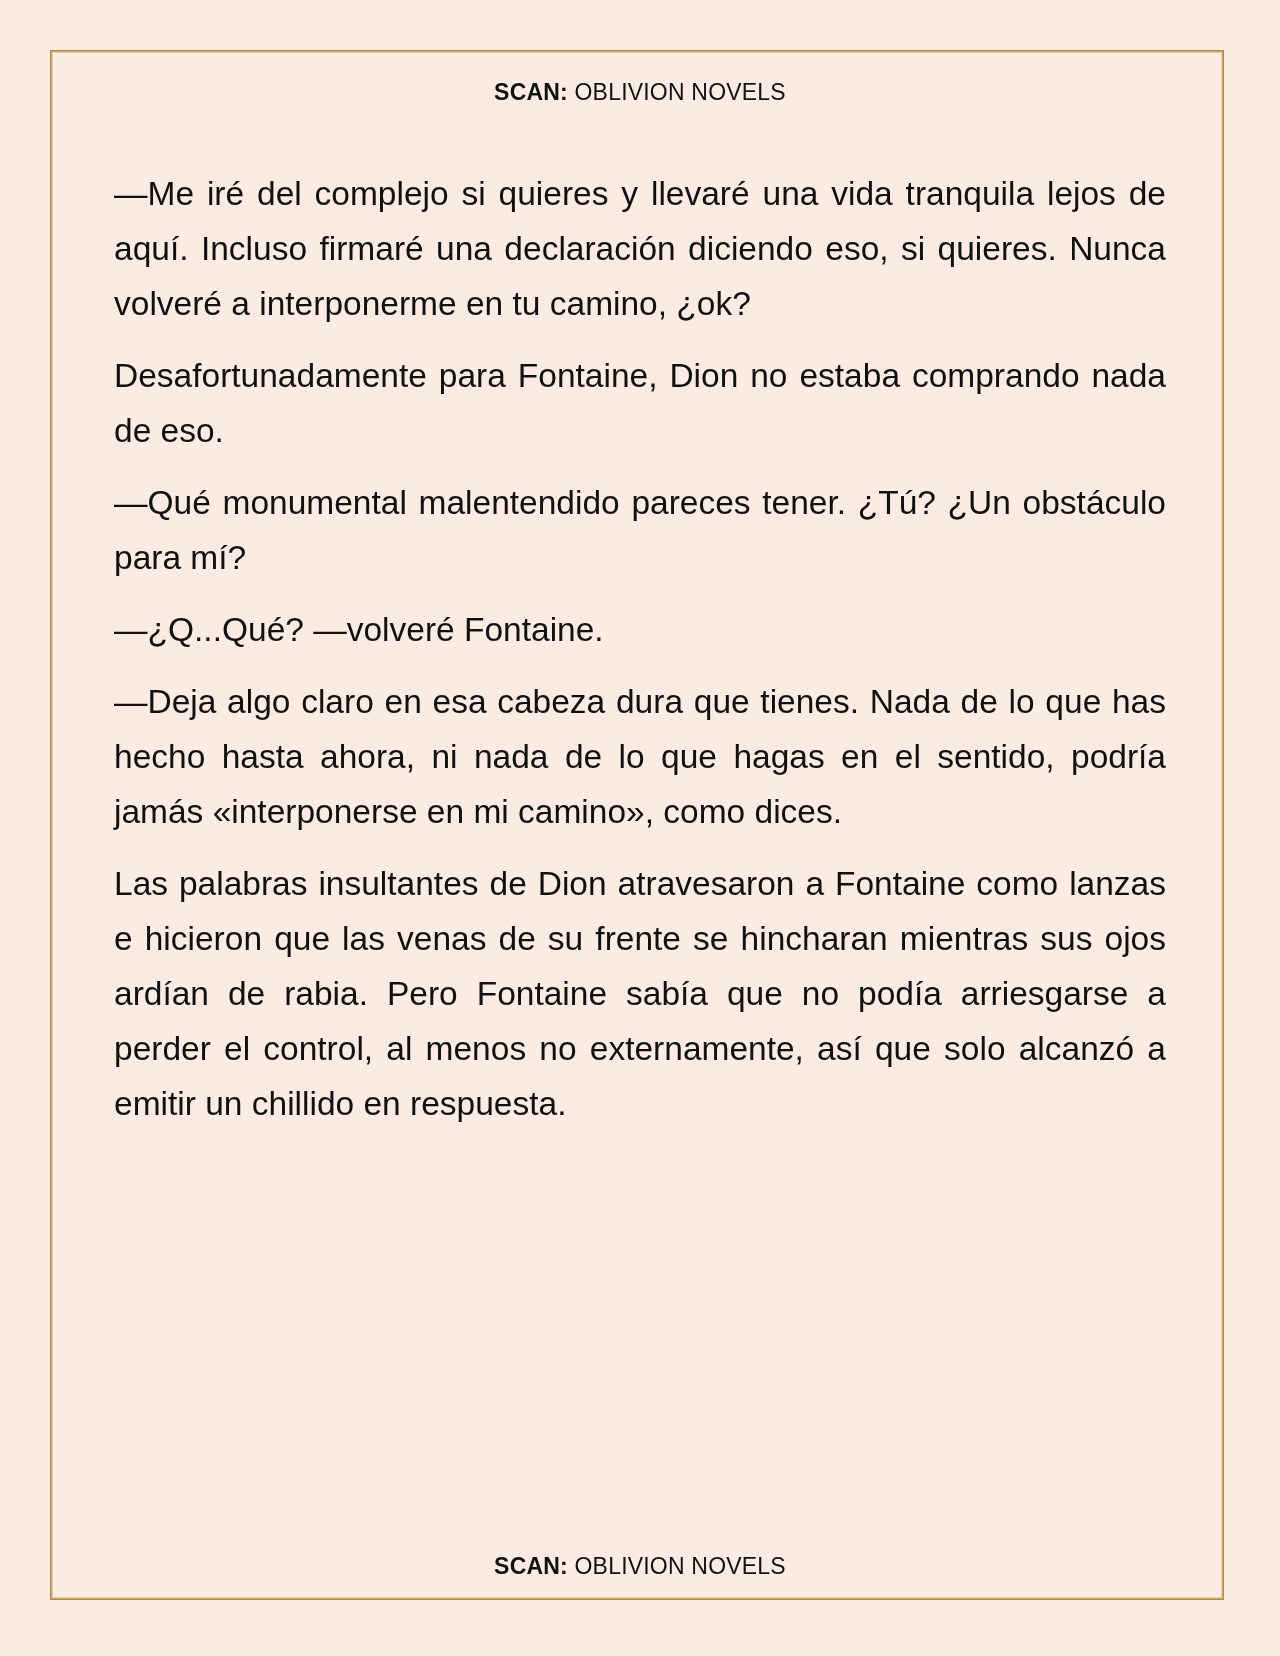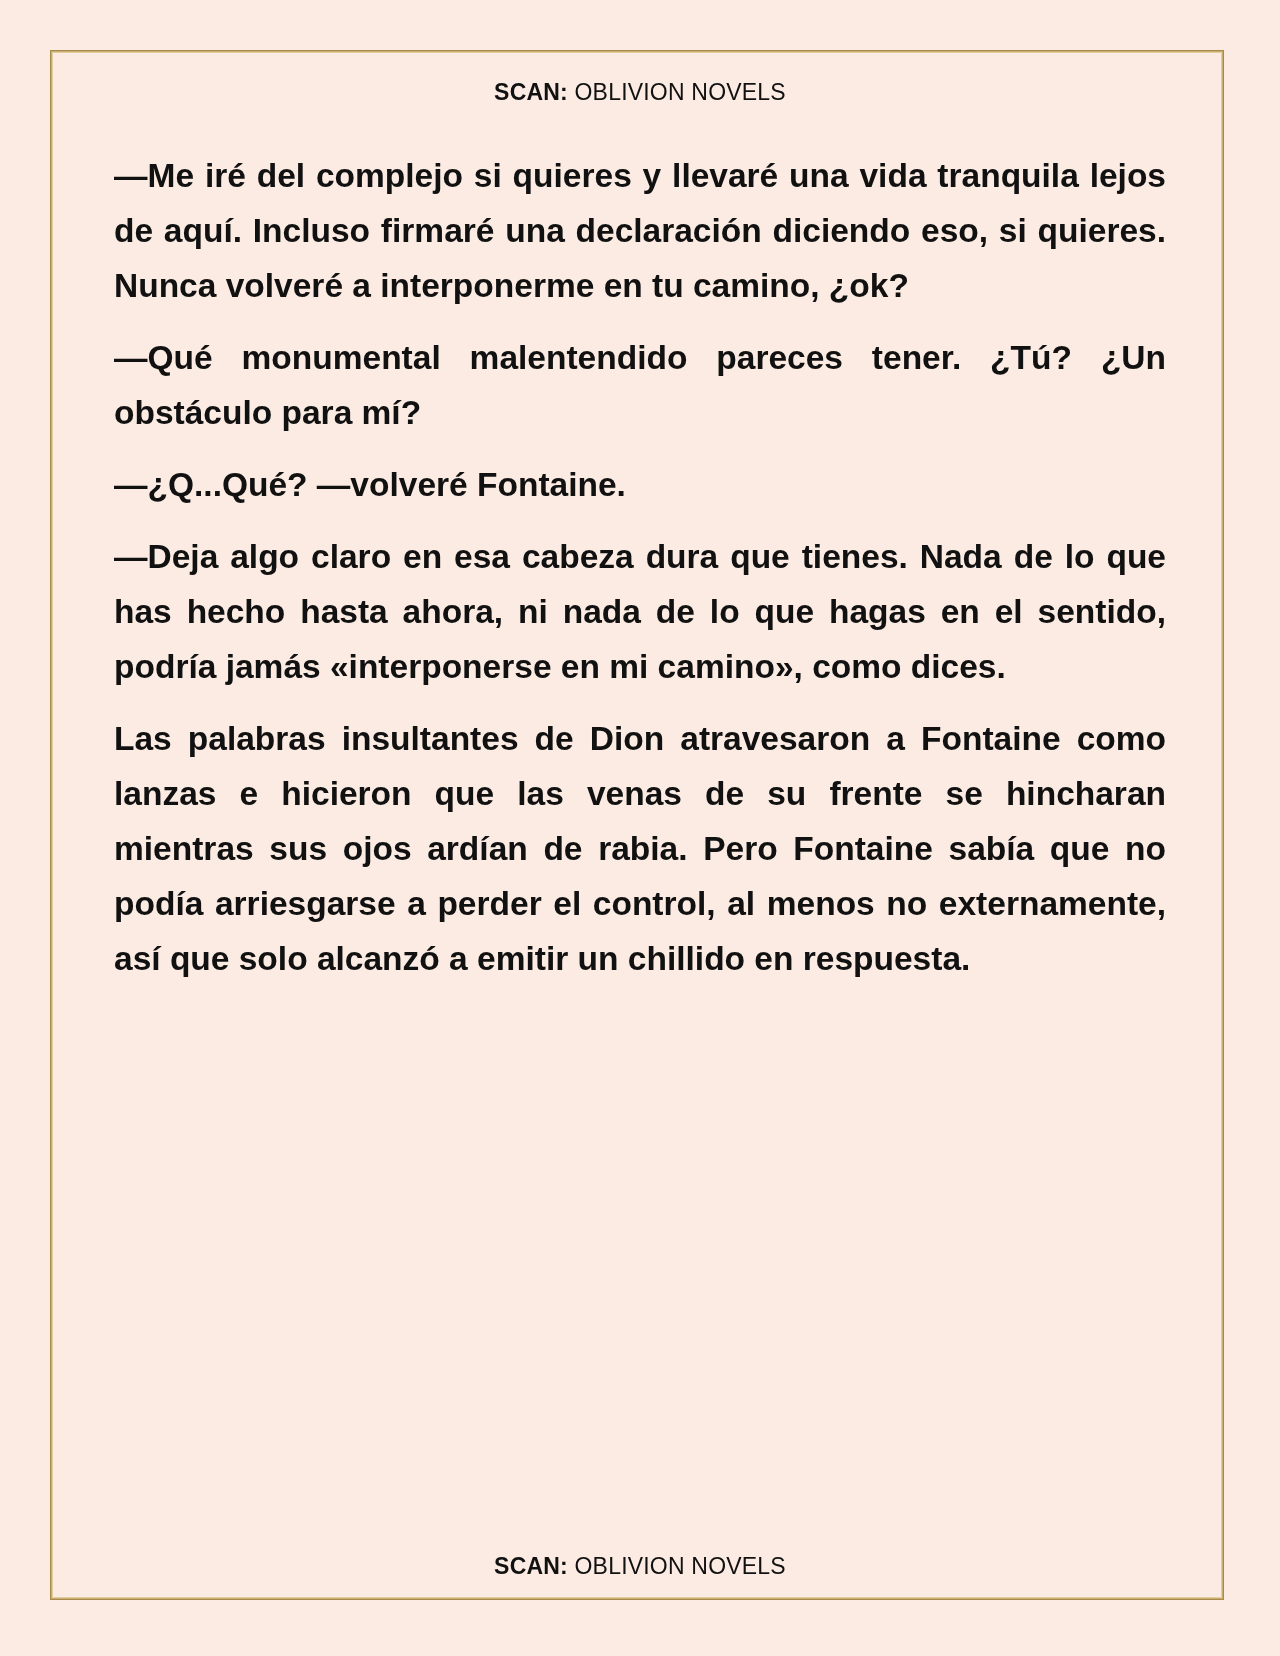--- a/index.html
+++ b/index.html
@@ -34,23 +34,22 @@
     line-height: 28px;
     color: #111;
     letter-spacing: 0.2px;
   }
   .running-head.top { top: 78px; }
   .running-head.bottom { top: 1552px; }
   .running-head .label { font-weight: bold; }
   .content {
     position: absolute;
     left: 114px;
-    top: 148px;
+    top: 166px;
     width: 1052px;
-    font-weight: bold;
   }
   .content p {
     margin: 0 0 17px 0;
     font-size: 33.5px;
     line-height: 55px;
     text-align: justify;
     color: #111;
   }
 </style>
 </head>
@@ -58,20 +57,21 @@
 
 <div class="page-frame"></div>
 
 <div class="running-head top">
   <span class="label">SCAN:</span>
   <span>OBLIVION NOVELS</span>
 </div>
 
 <div class="content">
   <p>—Me iré del complejo si quieres y llevaré una vida tranquila lejos de aquí. Incluso firmaré una declaración diciendo eso, si quieres. Nunca volveré a interponerme en tu camino, ¿ok?</p>
+  <p>Desafortunadamente para Fontaine, Dion no estaba comprando nada de eso.</p>
   <p>—Qué monumental malentendido pareces tener. ¿Tú? ¿Un obstáculo para mí?</p>
   <p>—¿Q...Qué? —volveré Fontaine.</p>
   <p>—Deja algo claro en esa cabeza dura que tienes. Nada de lo que has hecho hasta ahora, ni nada de lo que hagas en el sentido, podría jamás «interponerse en mi camino», como dices.</p>
   <p>Las palabras insultantes de Dion atravesaron a Fontaine como lanzas e hicieron que las venas de su frente se hincharan mientras sus ojos ardían de rabia. Pero Fontaine sabía que no podía arriesgarse a perder el control, al menos no externamente, así que solo alcanzó a emitir un chillido en respuesta.</p>
 </div>
 
 <div class="running-head bottom">
   <span class="label">SCAN:</span>
   <span>OBLIVION NOVELS</span>
 </div>

